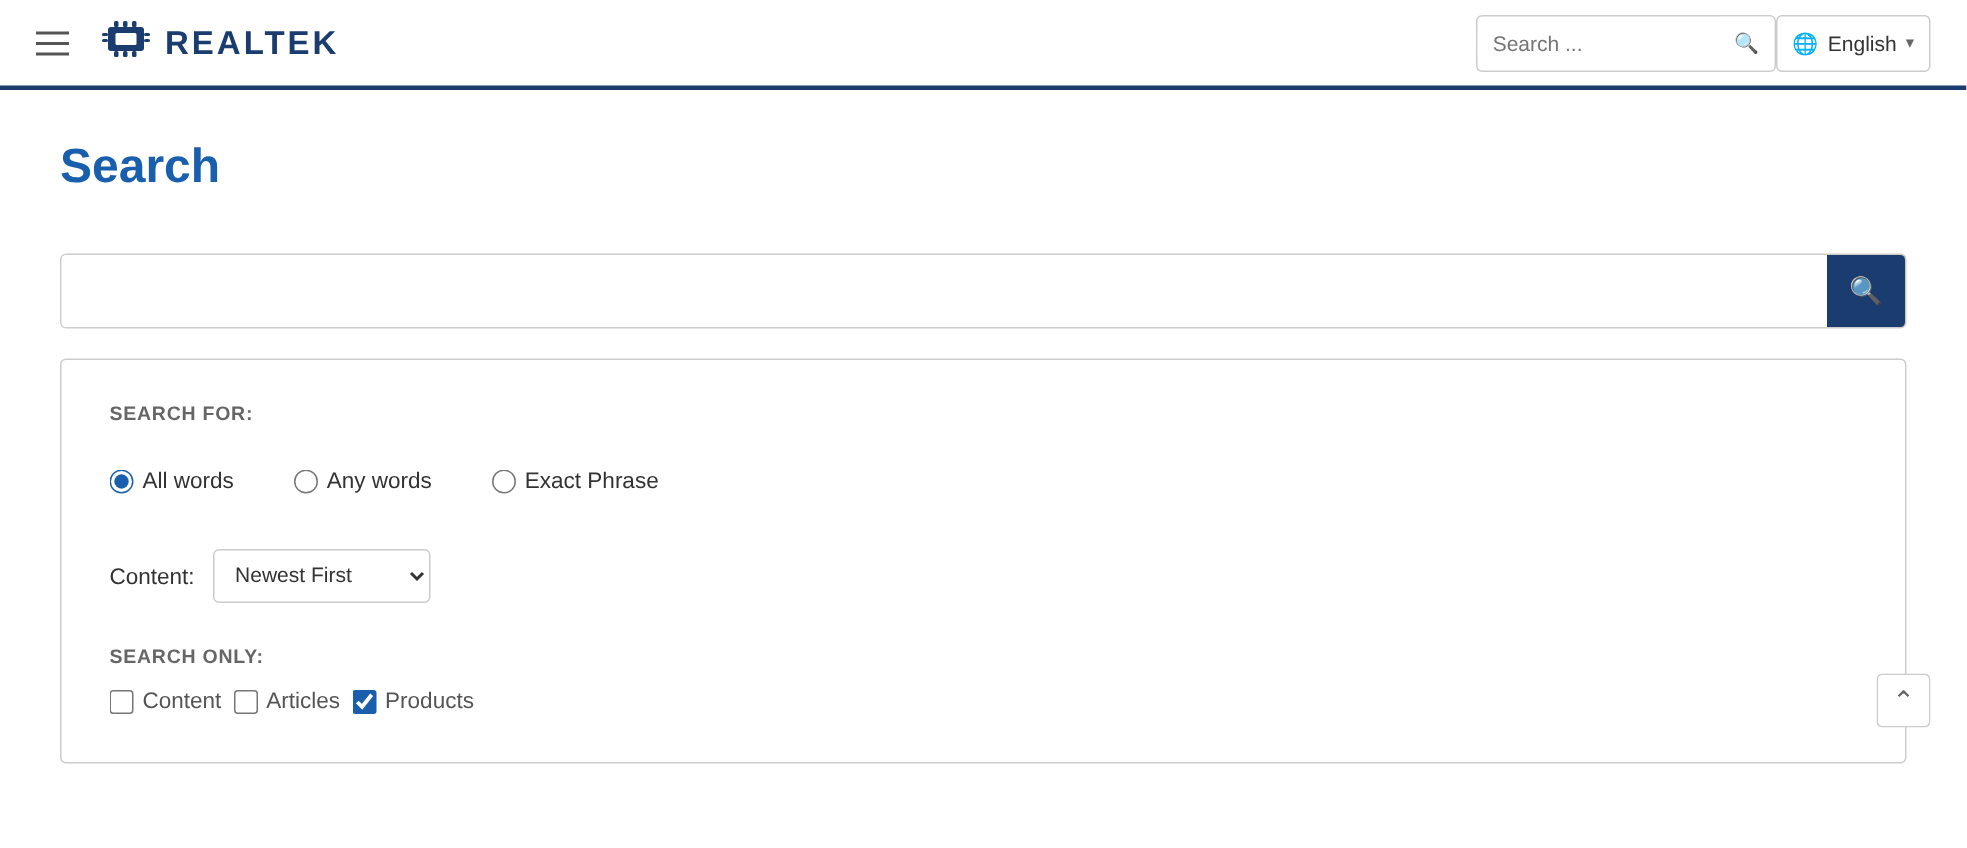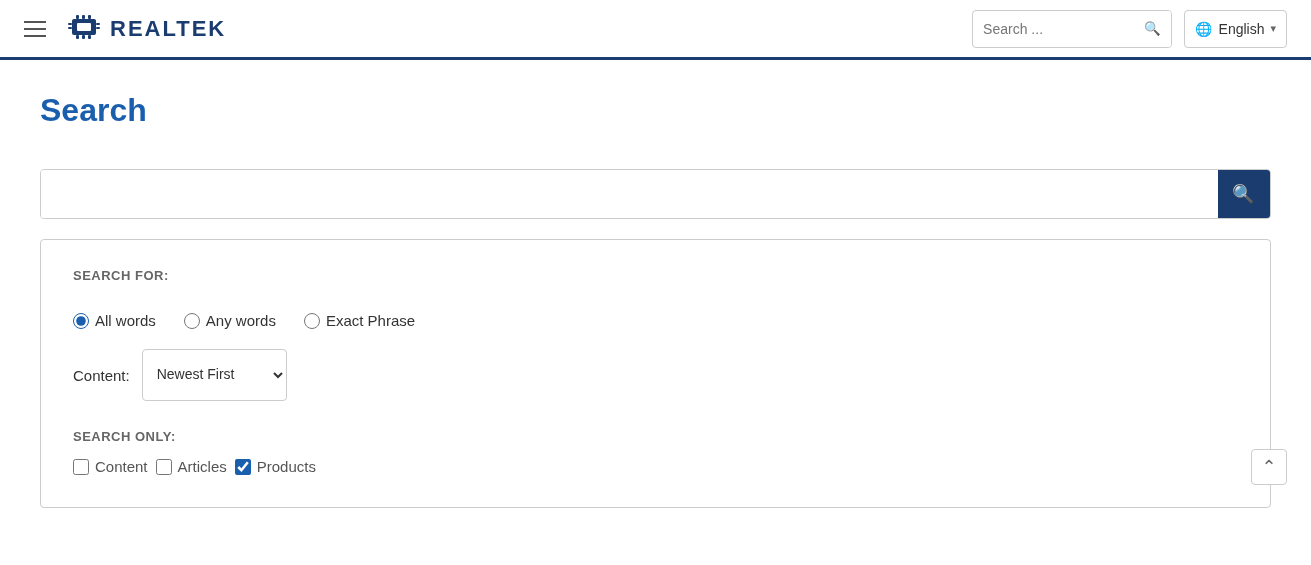--- a/index.html
+++ b/index.html
@@ -45,21 +45,20 @@
     .logo-text {
       font-size: 22px;
       font-weight: bold;
       color: #1a3c6e;
       letter-spacing: 2px;
       text-transform: uppercase;
     }
     .header-right {
       display: flex;
       align-items: center;
-      gap: 12px;
     }
     .search-bar {
       display: flex;
       align-items: center;
       border: 1px solid #ccc;
       border-radius: 4px;
       overflow: hidden;
       width: 200px;
       height: 38px;
     }
@@ -152,22 +151,22 @@
       font-size: 13px;
       font-weight: bold;
       color: #666;
       letter-spacing: 0.5px;
       margin-bottom: 29px;
     }
 
     .radio-group {
       display: flex;
       align-items: flex-start;
-      gap: 28px;
-      margin-bottom: 20px;
+      gap: 40px;
+      margin-bottom: 37px;
     }
     .radio-option {
       display: flex;
       align-items: center;
       gap: 6px;
       font-size: 15px;
       color: #333;
       cursor: pointer;
     }
     .radio-option input[type="radio"] {
@@ -187,21 +186,21 @@
     }
     .ordering-row select {
       border: 1px solid #ccc;
       border-radius: 4px;
       padding: 6px 30px 8px 10px;
       font-size: 14px;
       color: #333;
       background: #fff;
       cursor: pointer;
       appearance: auto;
-      height: 52px;
+      height: 36px;
     }
 
     .search-only-label {
       font-size: 13px;
       font-weight: bold;
       color: #666;
       letter-spacing: 0.5px;
       margin-bottom: 14px;
     }
 

